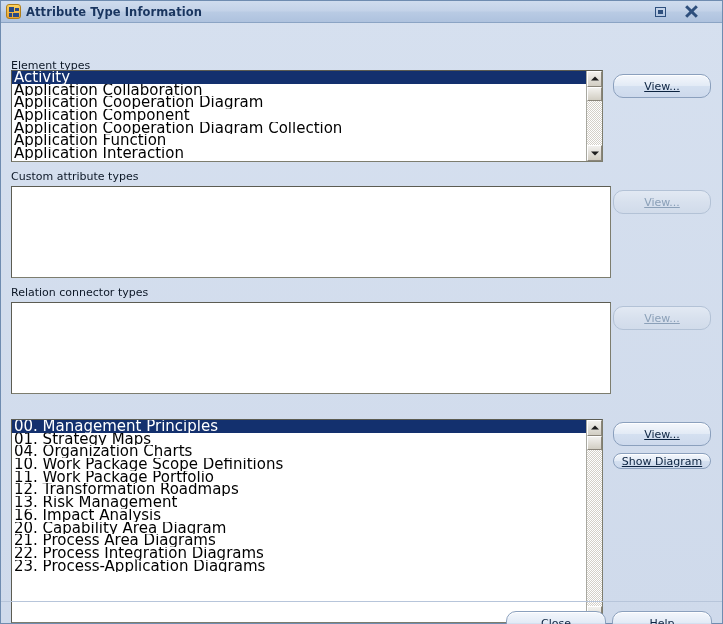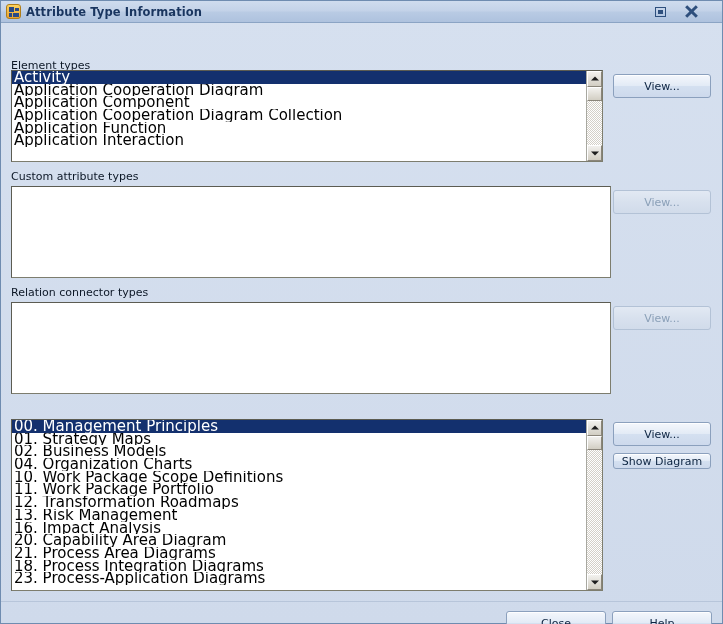--- a/index.html
+++ b/index.html
@@ -206,30 +206,31 @@
     border-color: #ffffff #8a857a #8a857a #ffffff;
     box-sizing: border-box;
   }
 
   
   .btn {
     position: absolute;
     box-sizing: border-box;
     background: linear-gradient(to bottom, #f4f7fc 0%, #e3ebf6 48%, #d4e0f0 52%, #cdd9ec 100%);
     border: 1px solid #8ba0bd;
-    border-radius: 3px;
+    border-radius: 10px;
     color: #0c2340;
     font-size: 11px;
     text-align: center;
     line-height: 1;
     display: flex;
     align-items: center;
     justify-content: center;
     cursor: default;
     box-shadow: inset 0 1px 0 rgba(255,255,255,0.85);
+    text-decoration: underline;
   }
   .btn.disabled {
     background: linear-gradient(to bottom, #e2e9f3 0%, #d8e1ee 50%, #d1dbea 100%);
     border-color: #b3c2d6;
     color: #8ba0b8;
     box-shadow: none;
   }
 
   
   #footer-sep {
@@ -260,20 +261,21 @@
     </div>
   </div>
 
   <div id="content">
 
     <div class="section-label" style="left:10px; top:36px;">Element types</div>
 
     <div class="listbox" style="left:10px; top:47px; width:592px; height:92px;">
       <ul class="list-items" id="list-element-types">
           <li class="selected">Activity</li>
+          <li>Application Collaboration</li>
           <li>Application Cooperation Diagram</li>
           <li>Application Component</li>
           <li>Application Cooperation Diagram Collection</li>
           <li>Application Function</li>
           <li>Application Interaction</li>
         </ul>
       <div class="scrollbar">
         <div class="sb-btn sb-up"></div>
         <div class="sb-track">
           <div class="sb-thumb" style="height:14px; top:0;"></div>
@@ -295,34 +297,33 @@
     <div class="section-label" style="left:10px; top:263px;">Relation connector types</div>
 
     <div class="listbox" style="left:10px; top:279px; width:600px; height:92px;">
       <ul class="list-items" id="list-relation-connector-types"></ul>
     </div>
 
     <div class="btn disabled" style="left:612px; top:283px; width:98px; height:24px;">View...</div>
 
     <div class="section-label" style="left:10px; top:368px;margin-top:32px;">Elements</div>
 
-    <div class="listbox" style="left:10px; top:396px; width:592px; height:172px;">
+    <div class="listbox" style="left:10px; top:396px; width:592px; height:204px;">
       <ul class="list-items" id="list-elements">
           <li class="selected">00. Management Principles</li>
           <li>01. Strategy Maps</li>
-          <li>02. Business Models</li>
           <li>04. Organization Charts</li>
           <li>10. Work Package Scope Definitions</li>
           <li>11. Work Package Portfolio</li>
           <li>12. Transformation Roadmaps</li>
           <li>13. Risk Management</li>
           <li>16. Impact Analysis</li>
           <li>20. Capability Area Diagram</li>
           <li>21. Process Area Diagrams</li>
-          <li>18. Process Integration Diagrams</li>
+          <li>22. Process Integration Diagrams</li>
           <li>23. Process-Application Diagrams</li>
         </ul>
       <div class="scrollbar">
         <div class="sb-btn sb-up"></div>
         <div class="sb-track">
           <div class="sb-thumb" style="height:14px; top:0;"></div>
         </div>
         <div class="sb-btn sb-down"></div>
       </div>
     </div>

